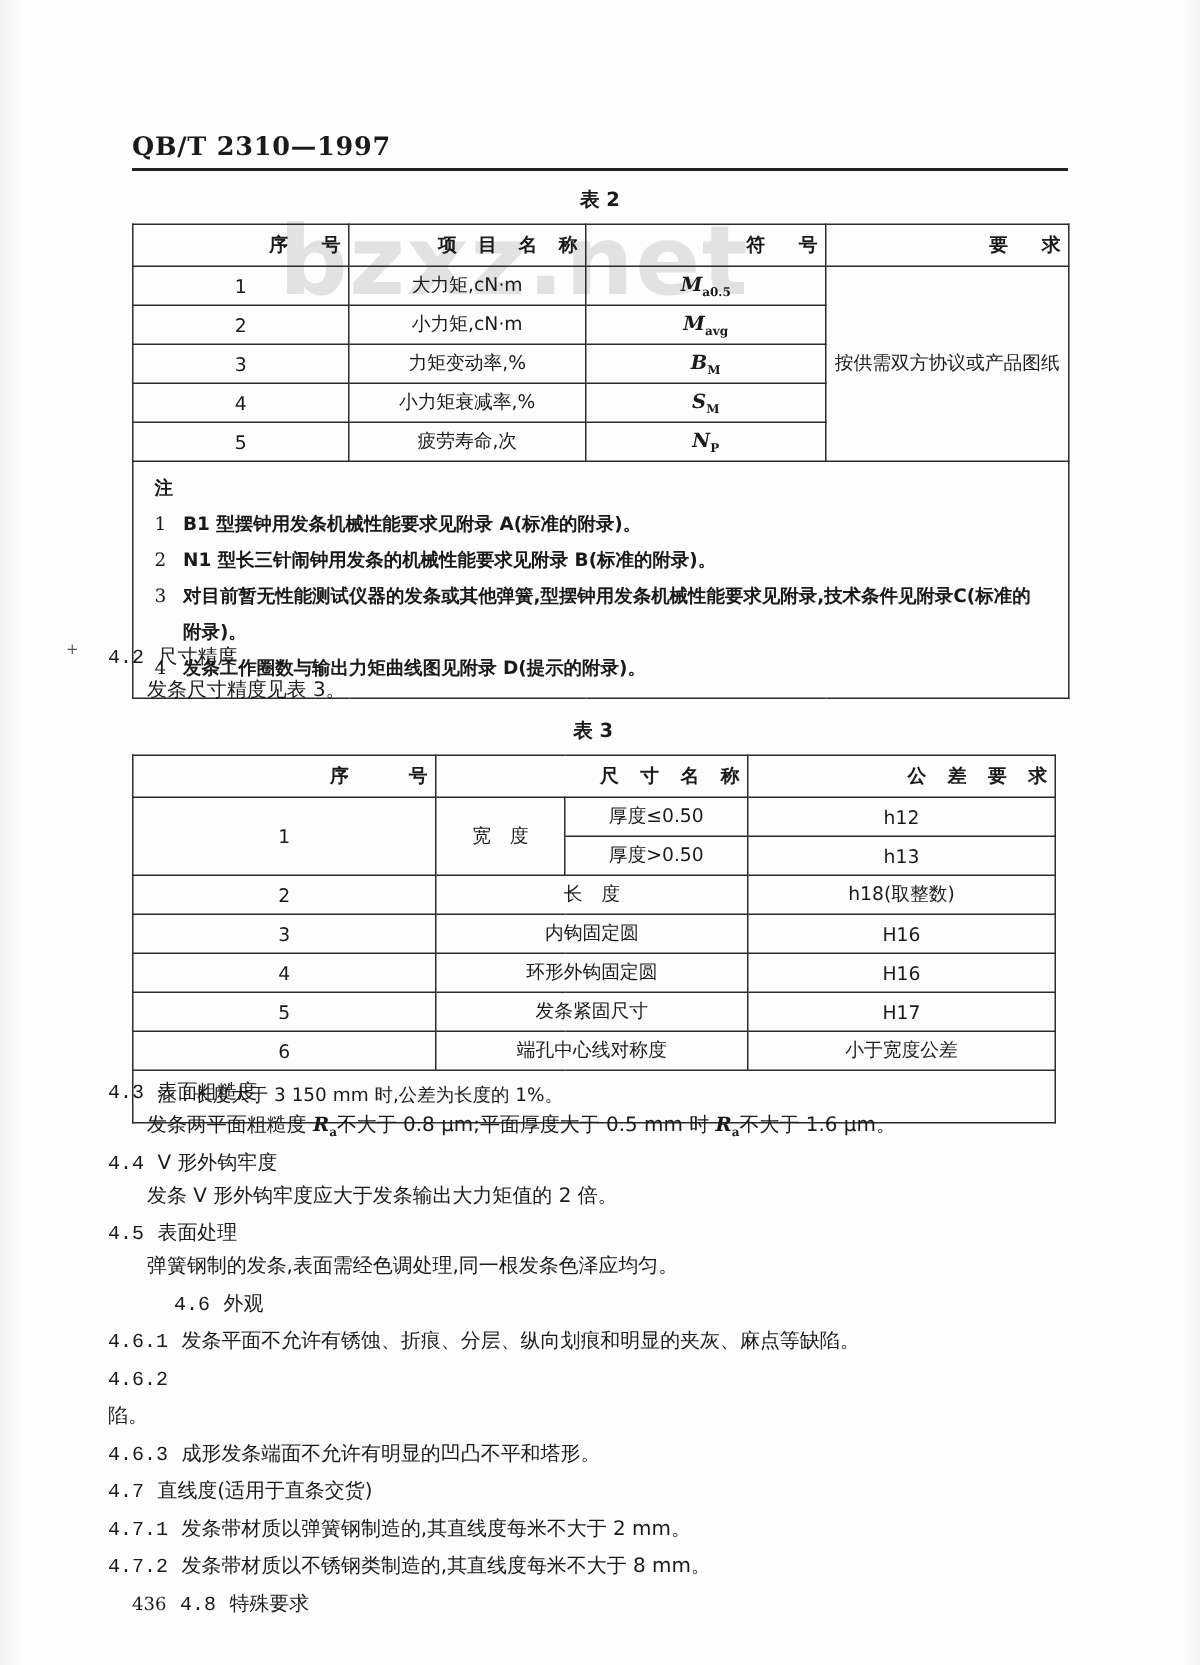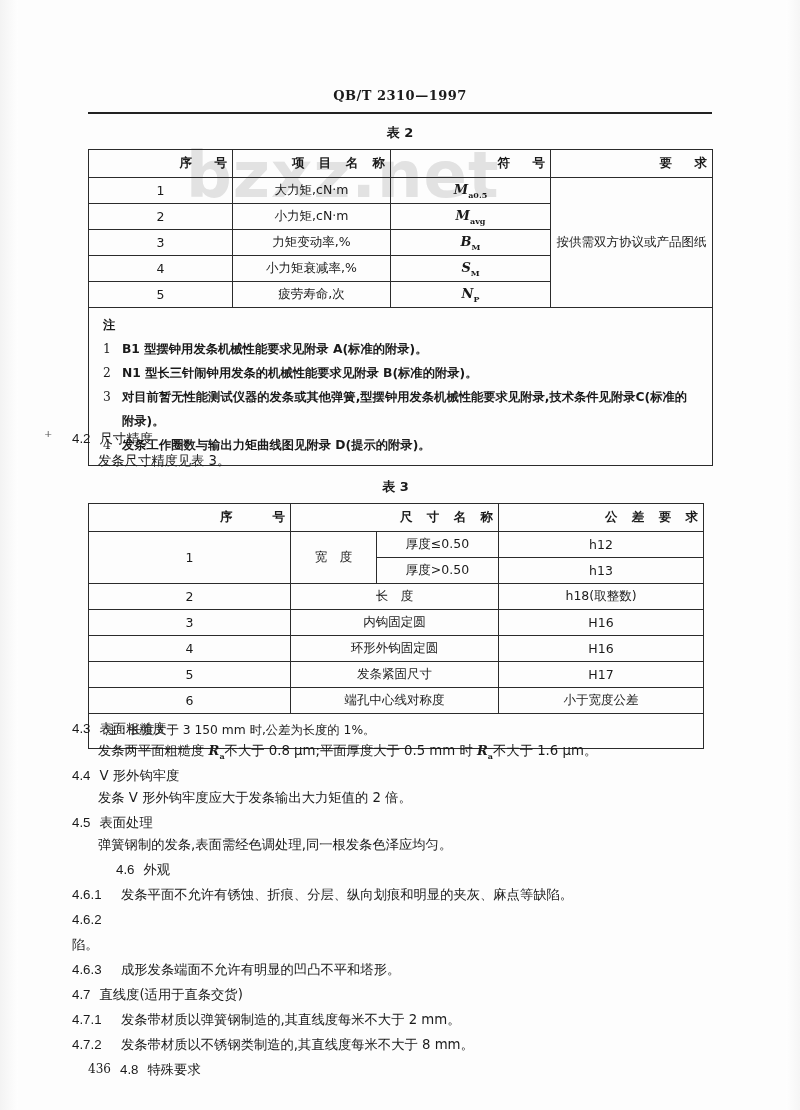--- a/index.html
+++ b/index.html
@@ -47,24 +47,24 @@
     z-index: 0;
   }
 
   .content { position: relative; z-index: 2; }
 
   
   .doc-header {
     position: absolute;
     left: 88px; top: 88px;
     width: 624px;
-    text-align: center;
+    text-align: left;
     font-family: "DejaVu Serif", "Liberation Serif", serif;
     font-weight: bold;
-    font-size: 13px;
+    font-size: 17px;
     letter-spacing: .5px;
   }
   .header-rule {
     position: absolute;
     left: 88px; top: 112px;
     width: 624px;
     height: 1.6px;
     background: #222;
   }
 
@@ -133,21 +133,21 @@
     font-size: 13.3px;
     font-family: "DejaVu Sans", "Liberation Sans", sans-serif;
     line-height: 1.62;
   }
   .sec-head {
     display: flex;
     gap: 9px;
     font-weight: normal;
   }
   .sec-no {
-    font-family: Liberation Sans, sans-serif;
+    font-family: Liberation Mono, monospace;
     flex: 0 0 auto;
   }
   .sec-no.wide { min-width: 40px; }
   .sec-body-indent { text-indent: 26px; }
 
   .blk { position: absolute; }
 
   .pageno {
     position: absolute;
     left: 88px;

